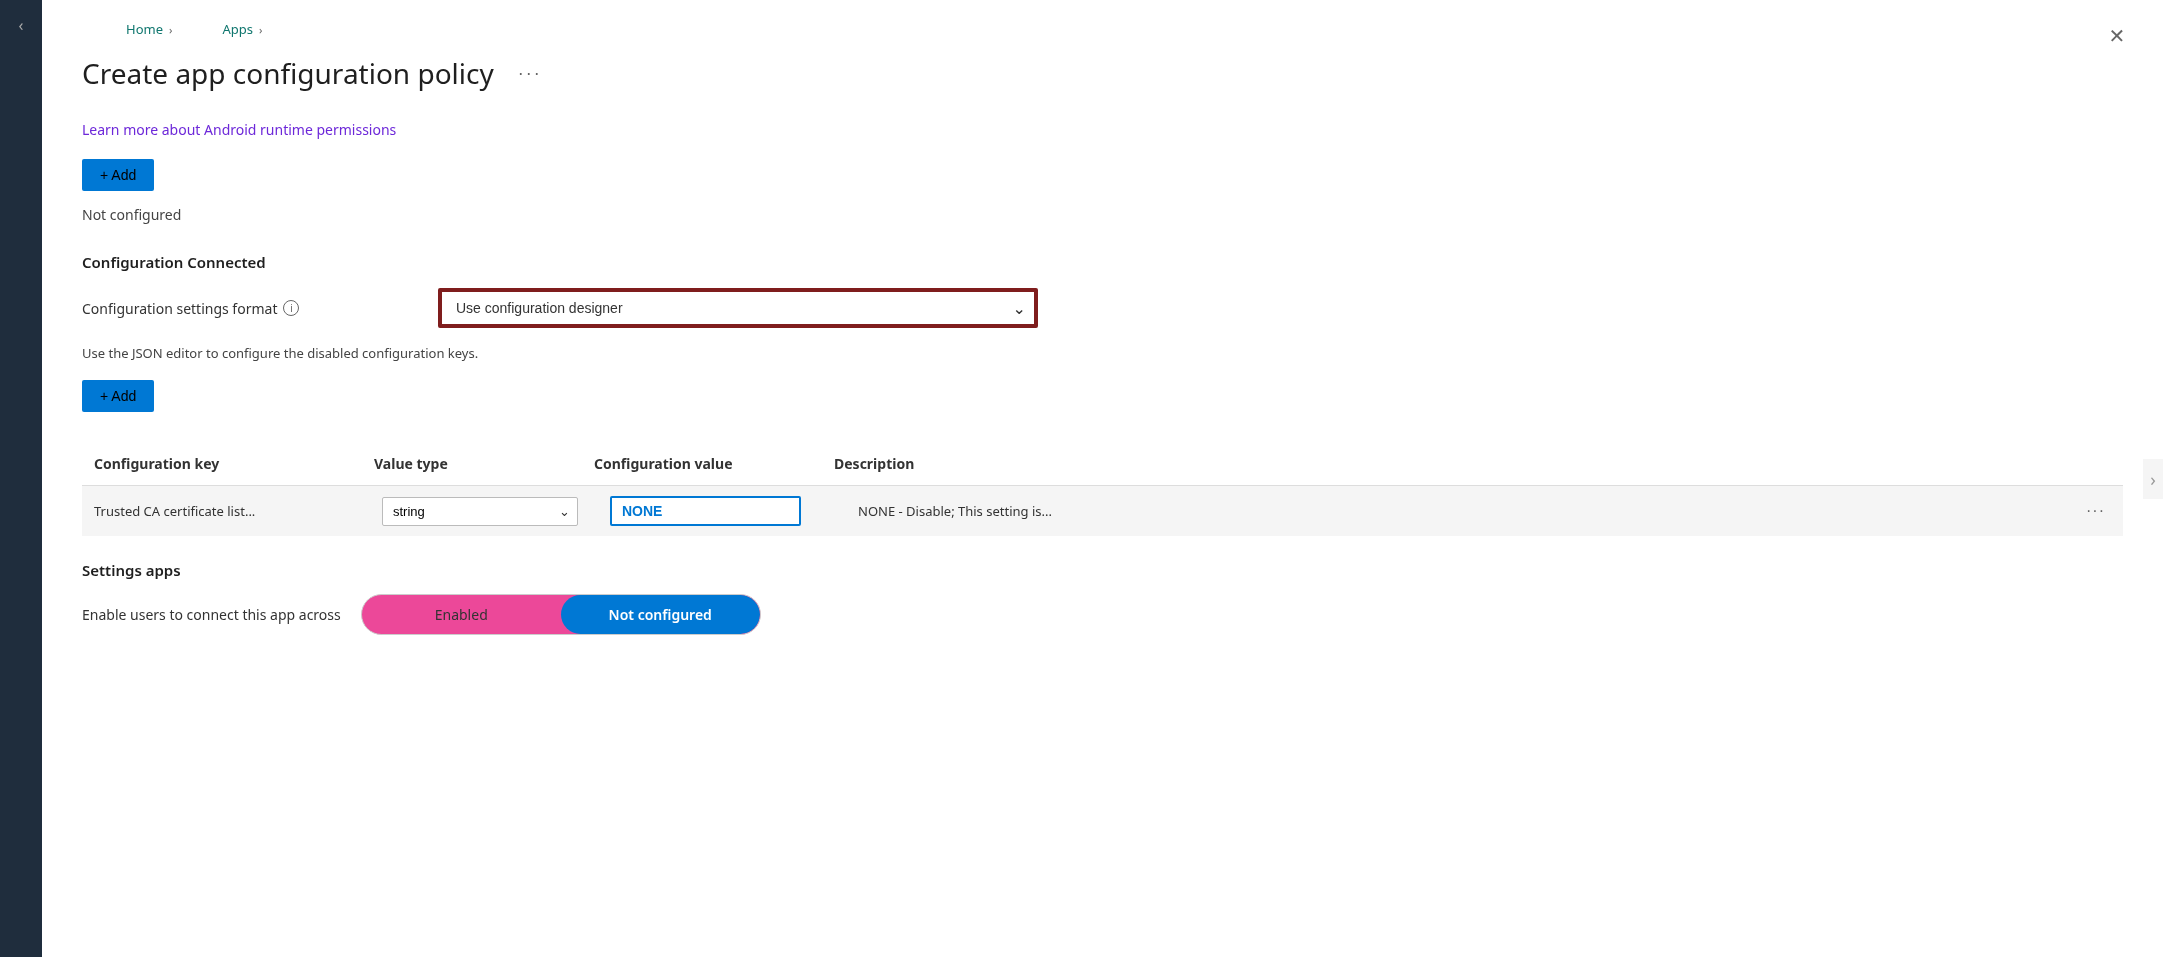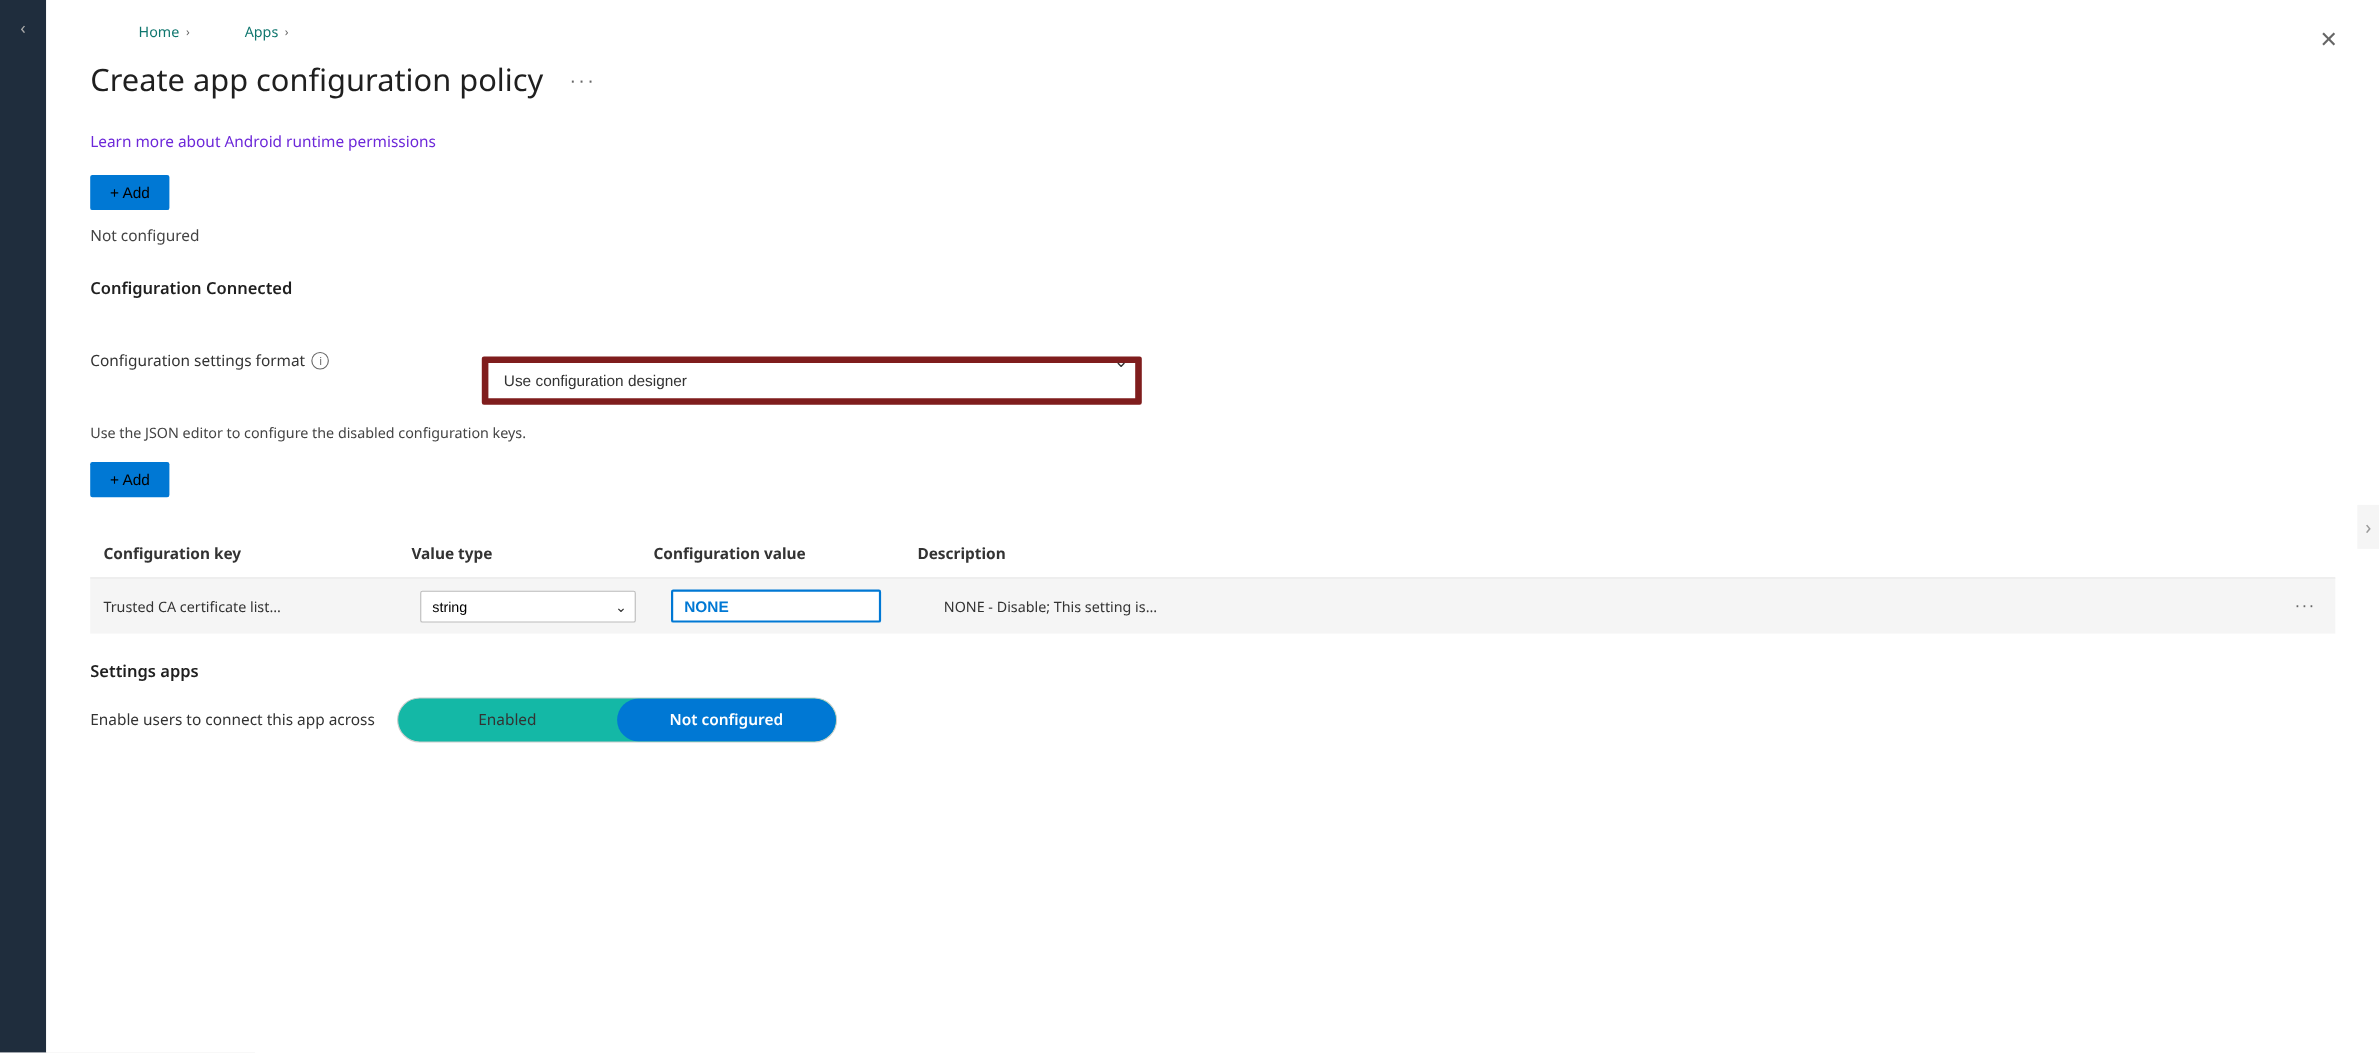--- a/index.html
+++ b/index.html
@@ -149,29 +149,28 @@
       cursor: default;
       flex-shrink: 0;
     }
     .select-wrapper {
       position: relative;
       width: 600px;
     }
     .select-wrapper select {
       width: 100%;
       padding: 8px 40px 8px 14px;
-      border: 6px solid #7f1d1d;
+      border: 4px solid #7f1d1d;
       border-radius: 2px;
       font-size: 14px;
       color: #333;
       background: #fff;
       appearance: none;
       -webkit-appearance: none;
       cursor: pointer;
-      margin-top: 36px;
     }
     .select-chevron {
       position: absolute;
       right: 12px;
       top: 50%;
       transform: translateY(-50%);
       pointer-events: none;
       color: #333;
       font-size: 16px;
     }
@@ -275,21 +274,21 @@
       margin-bottom: 12px;
     }
     .toggle-label {
       font-size: 14px;
       color: #333;
       max-width: 380px;
     }
     .toggle-switch {
       display: flex;
       align-items: center;
-      background: #14b8a6;
+      background: #ec4899;
       border: 1.5px solid #ccc;
       border-radius: 30px;
       overflow: hidden;
       min-width: 400px;
     }
     .toggle-option {
       padding: 10px 32px;
       font-size: 14px;
       cursor: pointer;
       color: #333;

